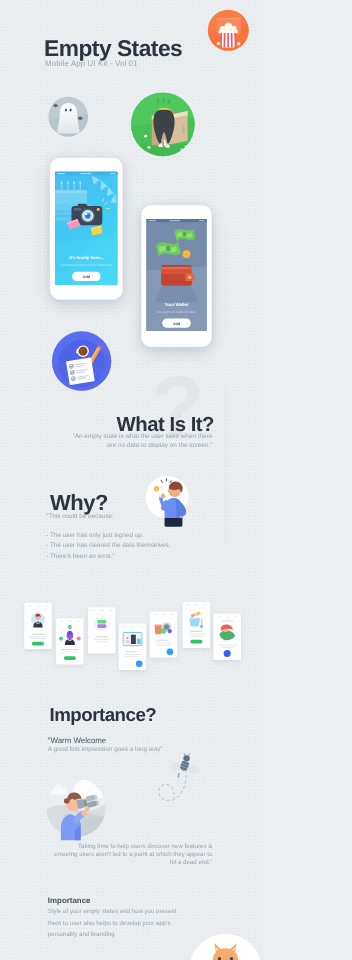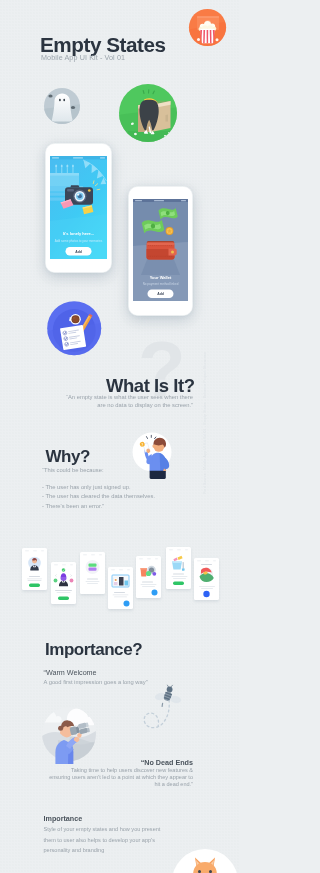--- a/index.html
+++ b/index.html
@@ -319,21 +319,21 @@
     </svg>
   </div>
 
   <div class="abs" style="left:138px;top:330px;font-size:78px;font-weight:bold;color:#e1e5e8;line-height:1;letter-spacing:-2px;">?</div>
   <div class="abs h1" style="left:106px;top:377px;font-size:18.5px;text-align:center;">What Is It?</div>
   <div class="abs" style="left:50px;top:392.5px;width:143px;text-align:right;font-size:5.8px;color:#9aa3ab;line-height:1.5;">
     <div>“An empty state is what the user sees when there</div>
     <div>are no data to display on the screen.”</div>
   </div>
 
-  <div class="abs h1" style="left:45.5px;top:447.5px;font-size:17px;">Why?</div>
+  <div class="abs h1" style="left:45.5px;top:447.5px;font-size:20px;">Why?</div>
   <div class="abs" style="left:42px;top:467px;font-size:5.8px;color:#9aa3ab;">“This could be because:</div>
   <div class="abs" style="left:42px;top:483px;font-size:5.8px;color:#9aa3ab;line-height:1.6;">
     <div>- The user has only just signed up.</div>
     <div>- The user has cleared the data themselves.</div>
     <div>- There's been an error.”</div>
   </div>
 
   <div class="abs" style="left:131px;top:430px;">
     <svg width="46" height="50" viewBox="0 0 46 50">
       <circle cx="21" cy="22" r="19.5" fill="#ffffff"></circle>
@@ -507,21 +507,20 @@
           <circle cx="206.5" cy="54" r="3.2" fill="#2e63f5"></circle>
         </g>
       </g>
     </svg>
   </div>
 
   <div class="abs h1" style="left:45px;top:641px;font-size:17px;">Importance?</div>
   <div class="abs" style="left:43.5px;top:667.5px;font-size:7.2px;font-weight:normal;color:#4a535c;">“Warm Welcome</div>
   <div class="abs" style="left:43.5px;top:678.5px;font-size:5.8px;color:#9aa3ab;">A good first impression goes a long way”</div>
 
-  <div class="abs" style="left:53px;top:757.5px;width:140px;text-align:right;font-size:7.2px;font-weight:bold;color:#4a535c;">“No Dead Ends</div>
   <div class="abs" style="left:40px;top:767px;width:153px;text-align:right;font-size:5.55px;color:#9aa3ab;line-height:1.25;">
     <div>Taking time to help users discover new features &amp;</div>
     <div>ensuring users aren't led to a point at which they appear to</div>
     <div>hit a dead end.”</div>
   </div>
 
   <div class="abs" style="left:43.5px;top:813.5px;font-size:7.2px;font-weight:bold;color:#4a535c;">Importance</div>
   <div class="abs" style="left:43.5px;top:824px;font-size:5.55px;color:#9aa3ab;line-height:1.9;">
     <div>Style of your empty states and how you present</div>
     <div>them to user also helps to develop your app's</div>

